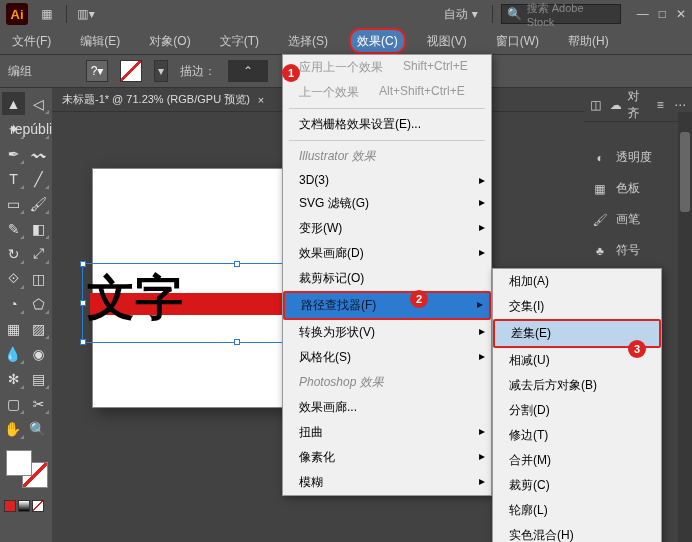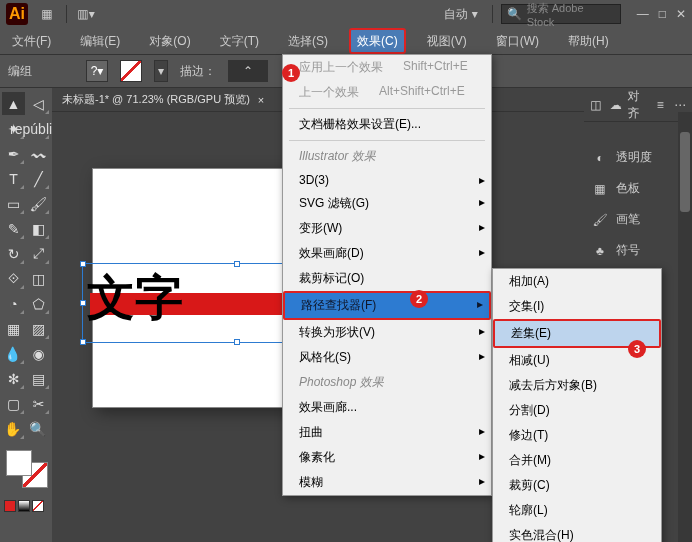--- a/index.html
+++ b/index.html
@@ -1,31 +1,31 @@
 <!DOCTYPE html>
 <html><head>
 <meta charset="utf-8">
 <style>
 * { margin: 0; padding: 0; box-sizing: border-box; font-family: "Microsoft YaHei", sans-serif; }
 body { background: #535353; width: 692px; height: 542px; overflow: hidden; position: relative; color: #ccc; font-size: 12px; }
 
 
 .titlebar { height: 28px; background: #535353; display: flex; align-items: center; padding: 0 6px; gap: 8px; }
-.ai-logo { background: #330000; color: #ff9a00; font-weight: bold; width: 22px; height: 22px; display: flex; align-items: center; justify-content: center; border-radius: 3px; font-size: 16px; }
+.ai-logo { background: #330000; color: #ff9a00; font-weight: bold; width: 22px; height: 22px; display: flex; align-items: center; justify-content: center; border-radius: 3px; font-size: 13px; }
 .titlebar .sep { width: 1px; height: 18px; background: #333; }
 .titlebar .icon-btn { width: 22px; height: 22px; display: flex; align-items: center; justify-content: center; cursor: pointer; color: #ccc; }
 .titlebar .spacer { flex: 1; }
 .auto-combo { display: flex; align-items: center; gap: 4px; padding: 2px 6px; }
 .search-box { background: #383838; border: 1px solid #222; height: 20px; width: 120px; padding: 0 6px; display: flex; align-items: center; gap: 4px; color: #888; }
 .window-controls { display: flex; gap: 10px; margin-left: 8px; }
 
 
 .menubar { height: 26px; background: #535353; display: flex; align-items: stretch; padding: 0 4px; gap: 13px; }
 .menubar .menu-item { padding: 4px 8px; display: flex; align-items: center; cursor: pointer; }
-.menubar .menu-item.active { background: #4a7bb5; color: #fff; border: 2px solid #d22; border-radius: 3px; padding: 2px 6px; }
+.menubar .menu-item.active { background: #4a7bb5; color: #fff; border: 2px solid #d22; border-radius: 11px; padding: 2px 6px; }
 
 
 .optionsbar { height: 34px; background: #535353; border-top: 1px solid #333; border-bottom: 1px solid #333; display: flex; align-items: center; padding: 0 8px; gap: 12px; }
 .optionsbar .label { color: #ccc; }
 .opt-icon { width: 22px; height: 22px; background: #424242; border: 1px solid #333; display: flex; align-items: center; justify-content: center; cursor: pointer; }
 .noimg { background: linear-gradient(to bottom right, transparent 45%, #d22 45%, #d22 55%, transparent 55%), #fff; }
 
 
 .main { position: absolute; top: 88px; left: 0; right: 0; bottom: 0; display: flex; }
 

